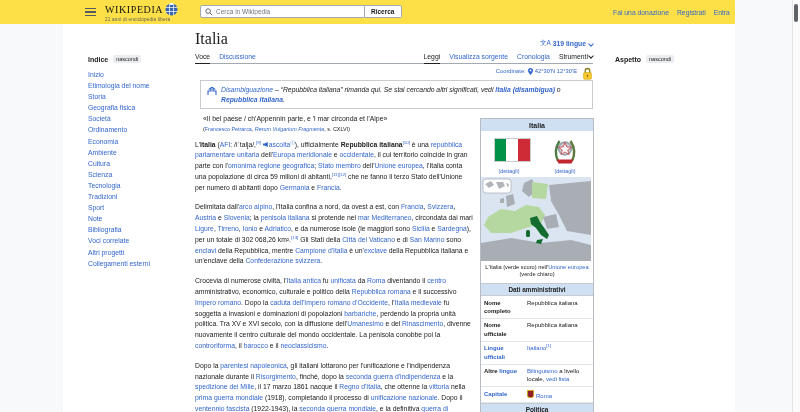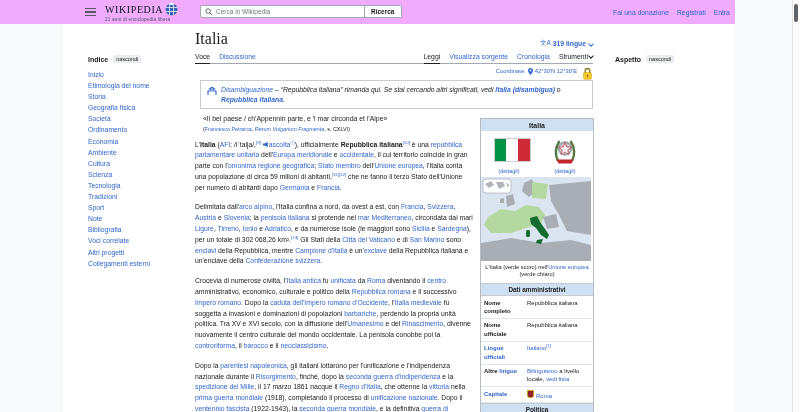--- a/index.html
+++ b/index.html
@@ -8,21 +8,21 @@
     background:#ffffff;color:#202122;
     font-family:"Liberation Sans", sans-serif;
     -webkit-font-smoothing:antialiased;
   }
   .gutter-left{position:absolute;left:0;top:24px;width:63px;height:388px;background:#f8f9fa;}
   .gutter-right{position:absolute;left:735px;top:0;width:58px;height:412px;background:#f8f9fa;}
   .scrollbar{position:absolute;right:0;top:0;width:7px;height:412px;background:#fbfbfb;border-left:1px solid #e6e6e6;}
   .scrollbar .thumb{position:absolute;top:4px;left:1px;width:4px;height:18px;background:#5f6368;border-radius:2px;}
 
   
-  .topbar{position:absolute;left:0;top:0;width:735px;height:24px;background:#f0abfc;}
+  .topbar{position:absolute;left:0;top:0;width:735px;height:24px;background:#fde047;}
   .hamburger{position:absolute;left:85px;top:8px;width:11px;height:8px;display:flex;flex-direction:column;justify-content:space-between;background:none;border:none;padding:0;cursor:pointer;}
   .hamburger i{display:block;height:1.3px;background:#54595d;}
   .logo{position:absolute;left:105px;top:3px;}
   .logo-top{display:flex;align-items:center;gap:2px;}
   .wordmark{font-family:"Liberation Serif", serif;font-size:10px;letter-spacing:0.6px;color:#101418;}
   .tagline{font-size:4.6px;color:#54595d;margin-top:1px;letter-spacing:0.2px;}
   .search{position:absolute;left:200px;top:5px;display:flex;height:13px;}
   .search-box{width:163px;border:1px solid #a2a9b1;border-radius:2px 0 0 2px;display:flex;align-items:center;background:#fff;}
   .search-box svg{margin:0 3px 0 4px;flex:none;}
   .search-box input{border:none;outline:none;font-size:6.5px;width:100%;padding:0;color:#202122;font-family:"Liberation Sans",sans-serif;background:transparent;}

